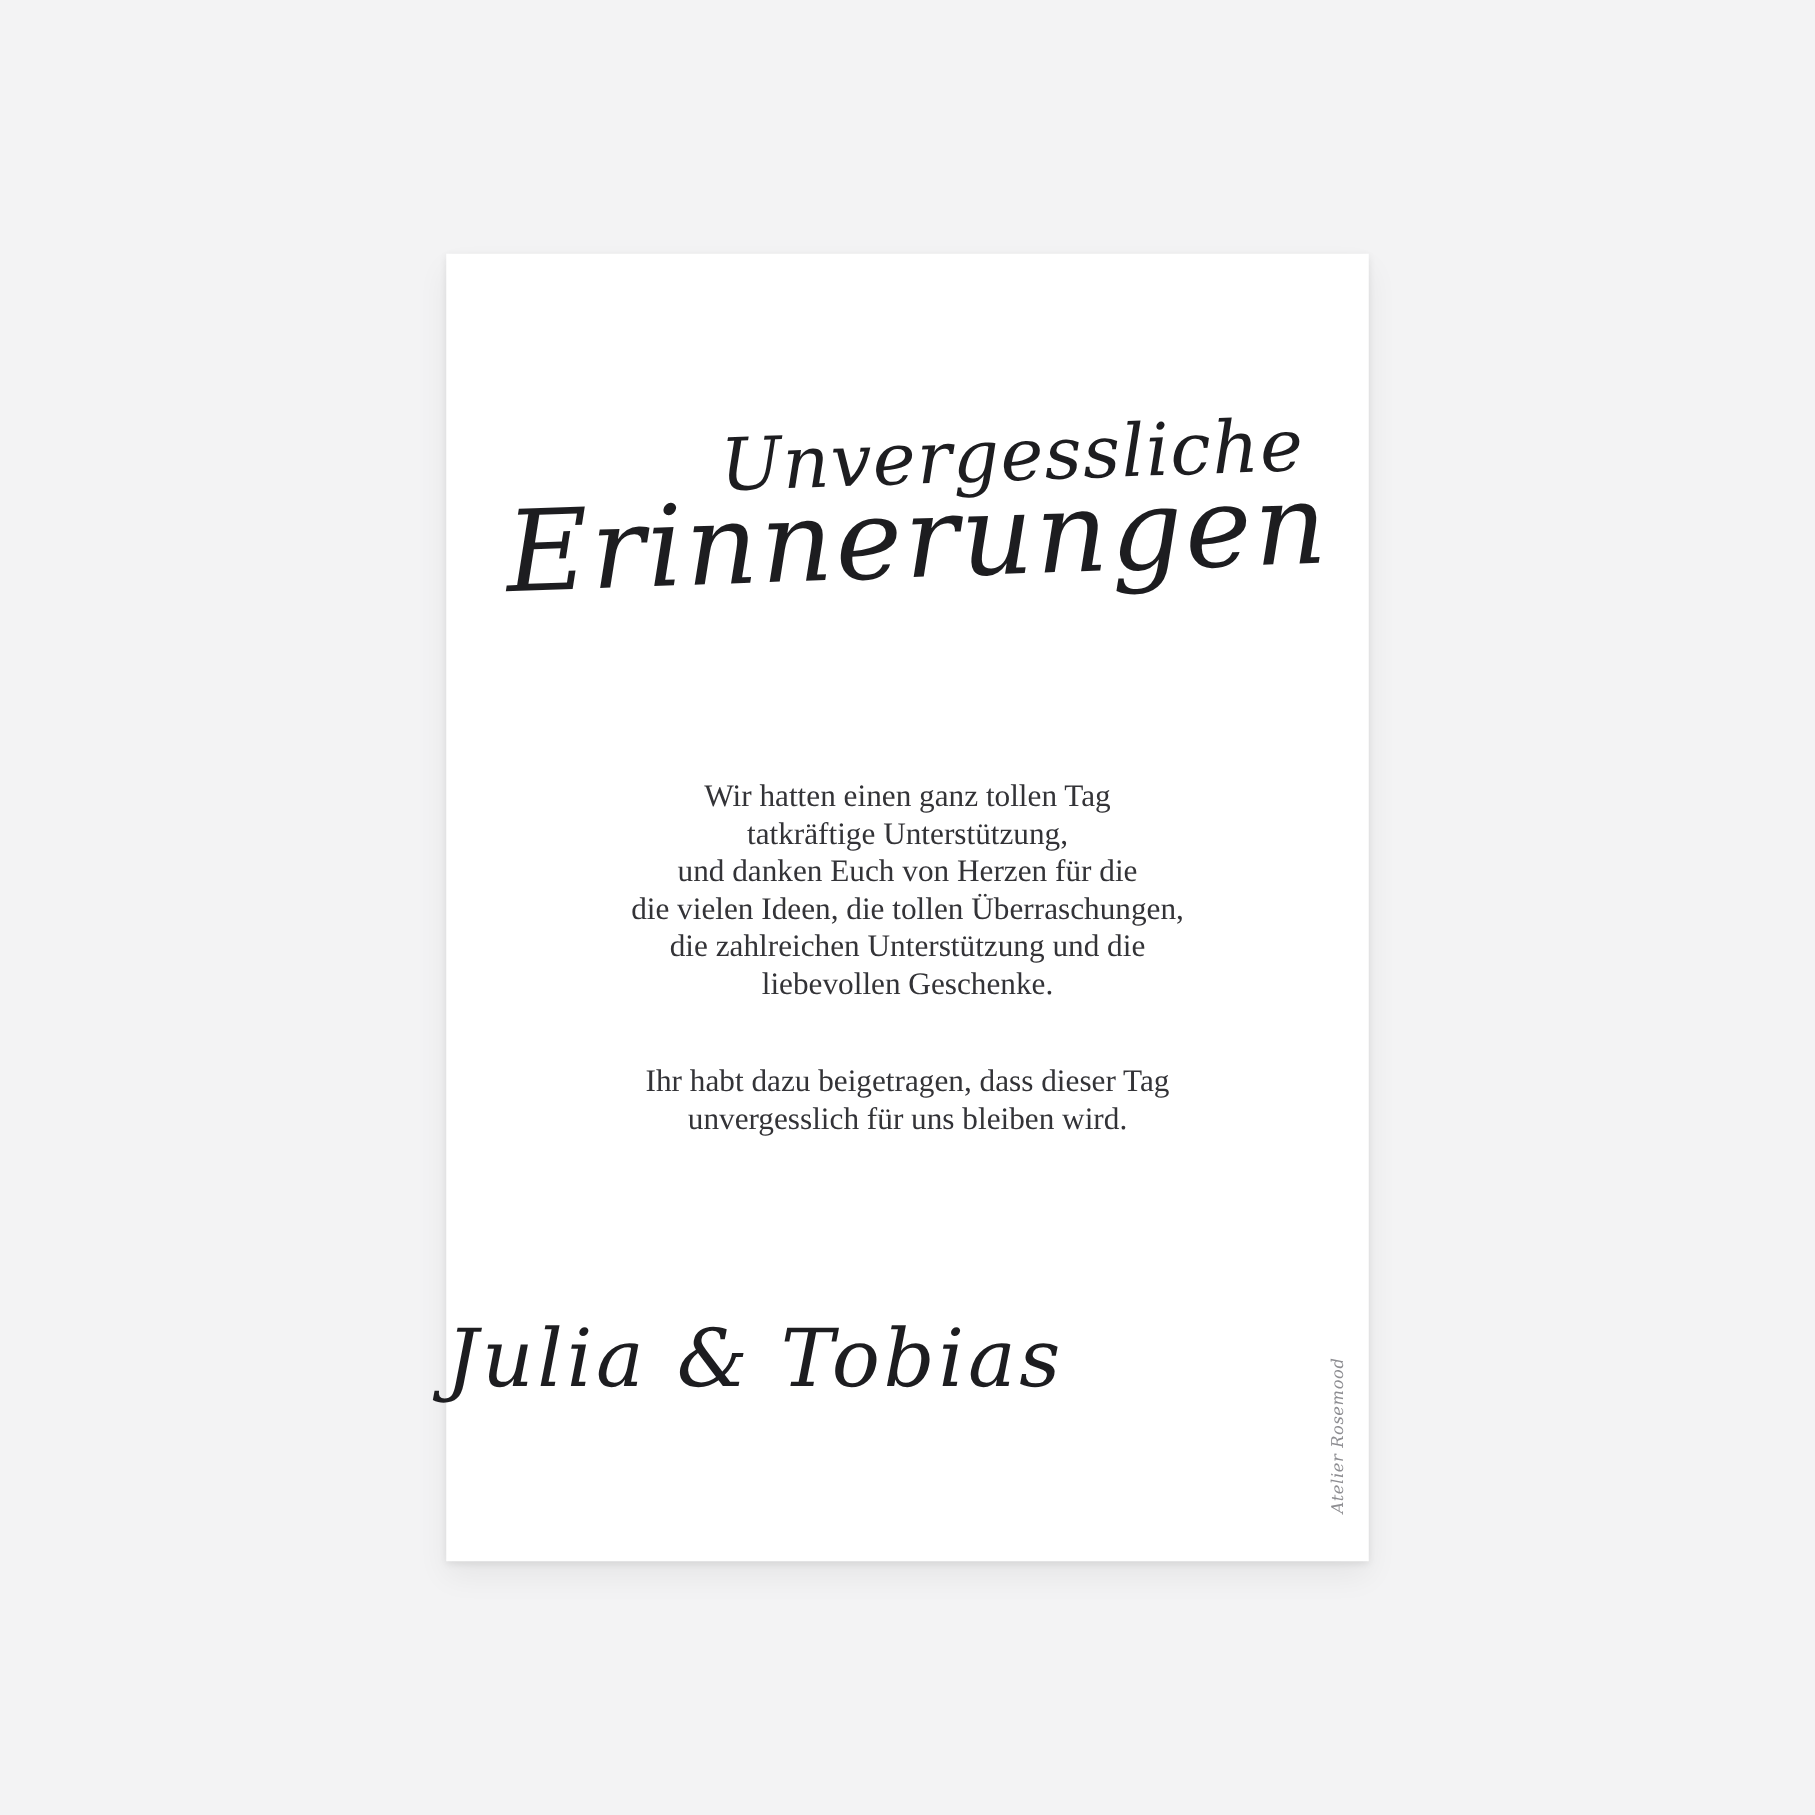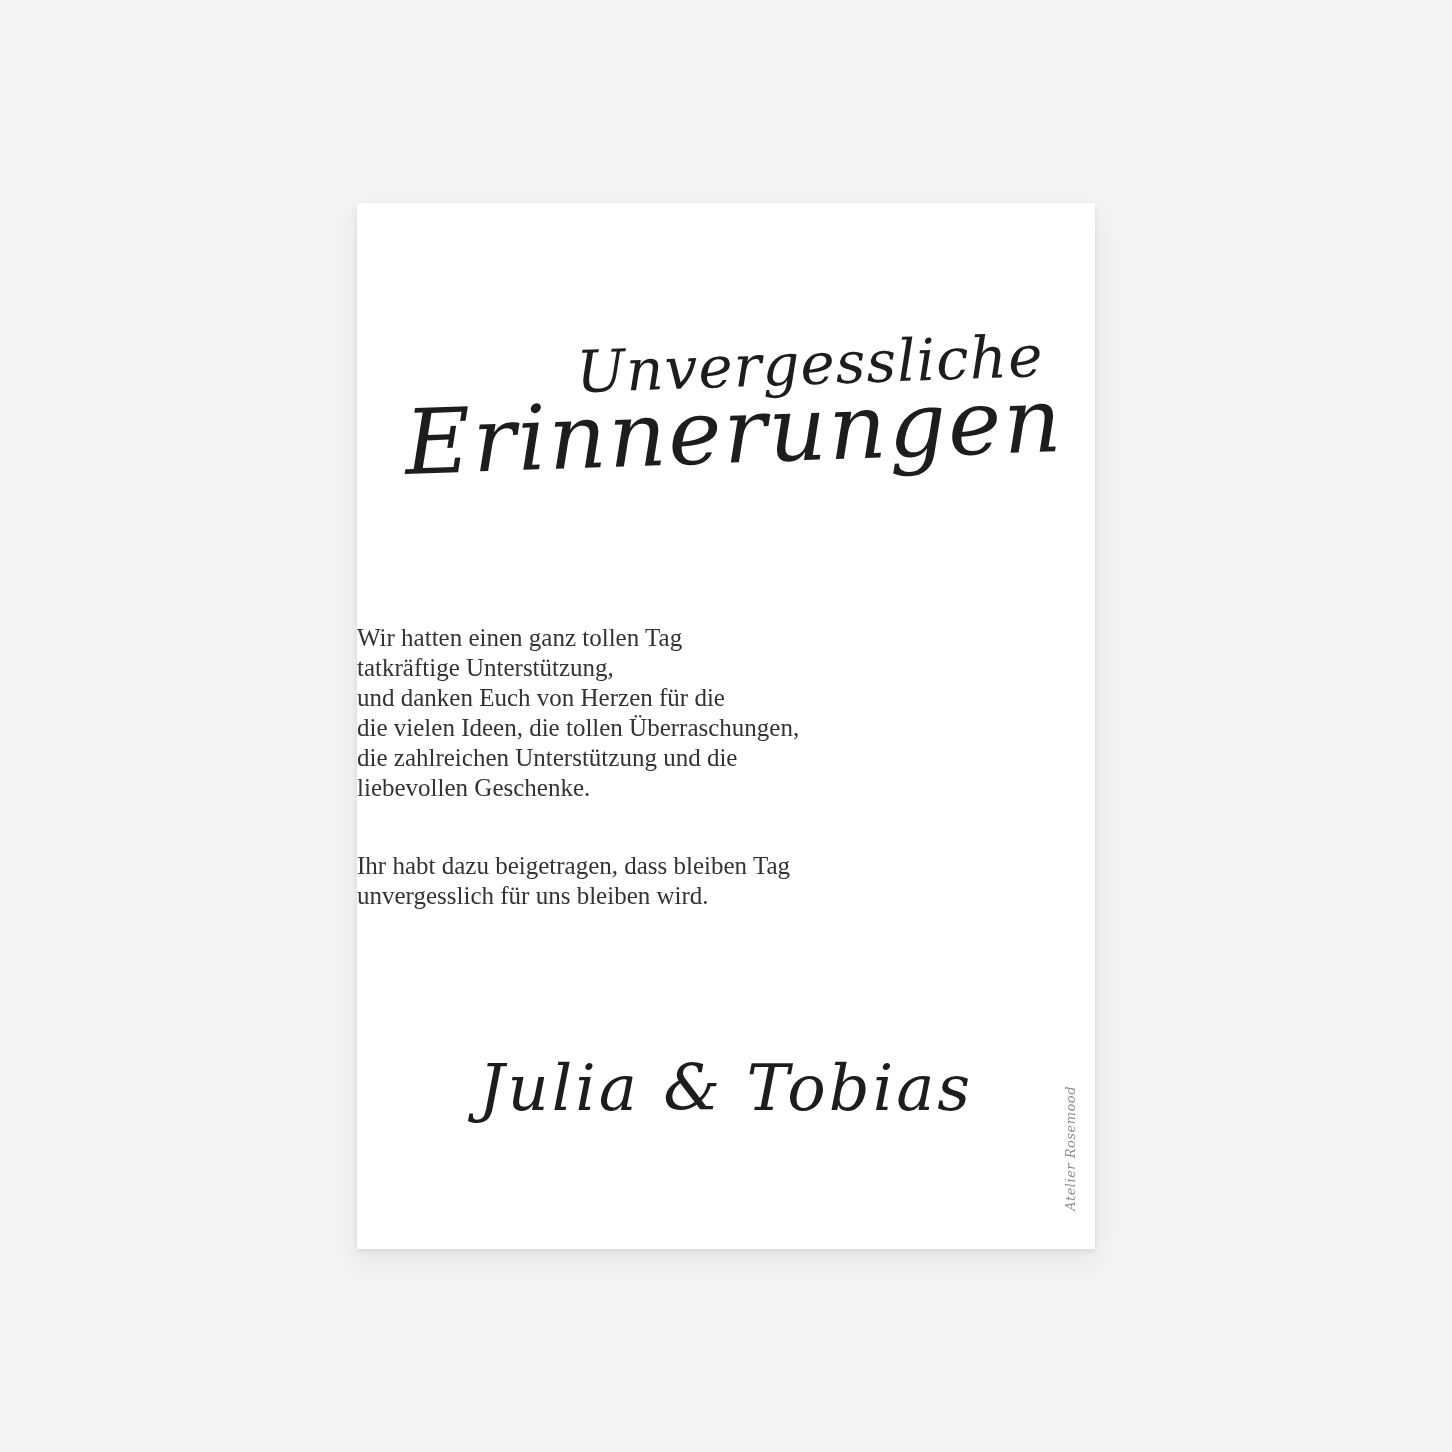--- a/index.html
+++ b/index.html
@@ -56,34 +56,34 @@
     letter-spacing: 2px;
     transform: rotate(-2deg);
     transform-origin: left center;
     white-space: nowrap;
   }
   .message {
     position: absolute;
     top: 420px;
     left: 0;
     right: 0;
-    text-align: left;
+    text-align: center;
     color: #333337;
     font-size: 25px;
     line-height: 30px;
   }
   .message .para { margin: 0; }
   .message .para + .para { margin-top: 48px; }
   .message .line { display: block; }
   .signature {
     position: absolute;
     top: 848px;
     left: 0;
     right: 0;
-    text-align: center;
+    text-align: left;
     font-family: "DejaVu Serif", serif;
     font-style: italic;
     font-weight: 400;
     font-size: 64px;
     color: #1d1d20;
     letter-spacing: 3px;
     white-space: nowrap;
   }
   .watermark {
     position: absolute;
@@ -113,21 +113,21 @@
     <div class="message">
       <p class="para">
         <span class="line">Wir hatten einen ganz tollen Tag</span>
         <span class="line">tatkräftige Unterstützung,</span>
         <span class="line">und danken Euch von Herzen für die</span>
         <span class="line">die vielen Ideen, die tollen Überraschungen,</span>
         <span class="line">die zahlreichen Unterstützung und die</span>
         <span class="line">liebevollen Geschenke.</span>
       </p>
       <p class="para">
-        <span class="line">Ihr habt dazu beigetragen, dass bleiben Tag</span>
+        <span class="line">Ihr habt dazu beigetragen, dass dieser Tag</span>
         <span class="line">unvergesslich für uns bleiben wird.</span>
       </p>
     </div>
 
     <div class="signature">Julia &amp; Tobias</div>
 
     <div class="watermark">Atelier Rosemood</div>
 
   </div>
 </div>

